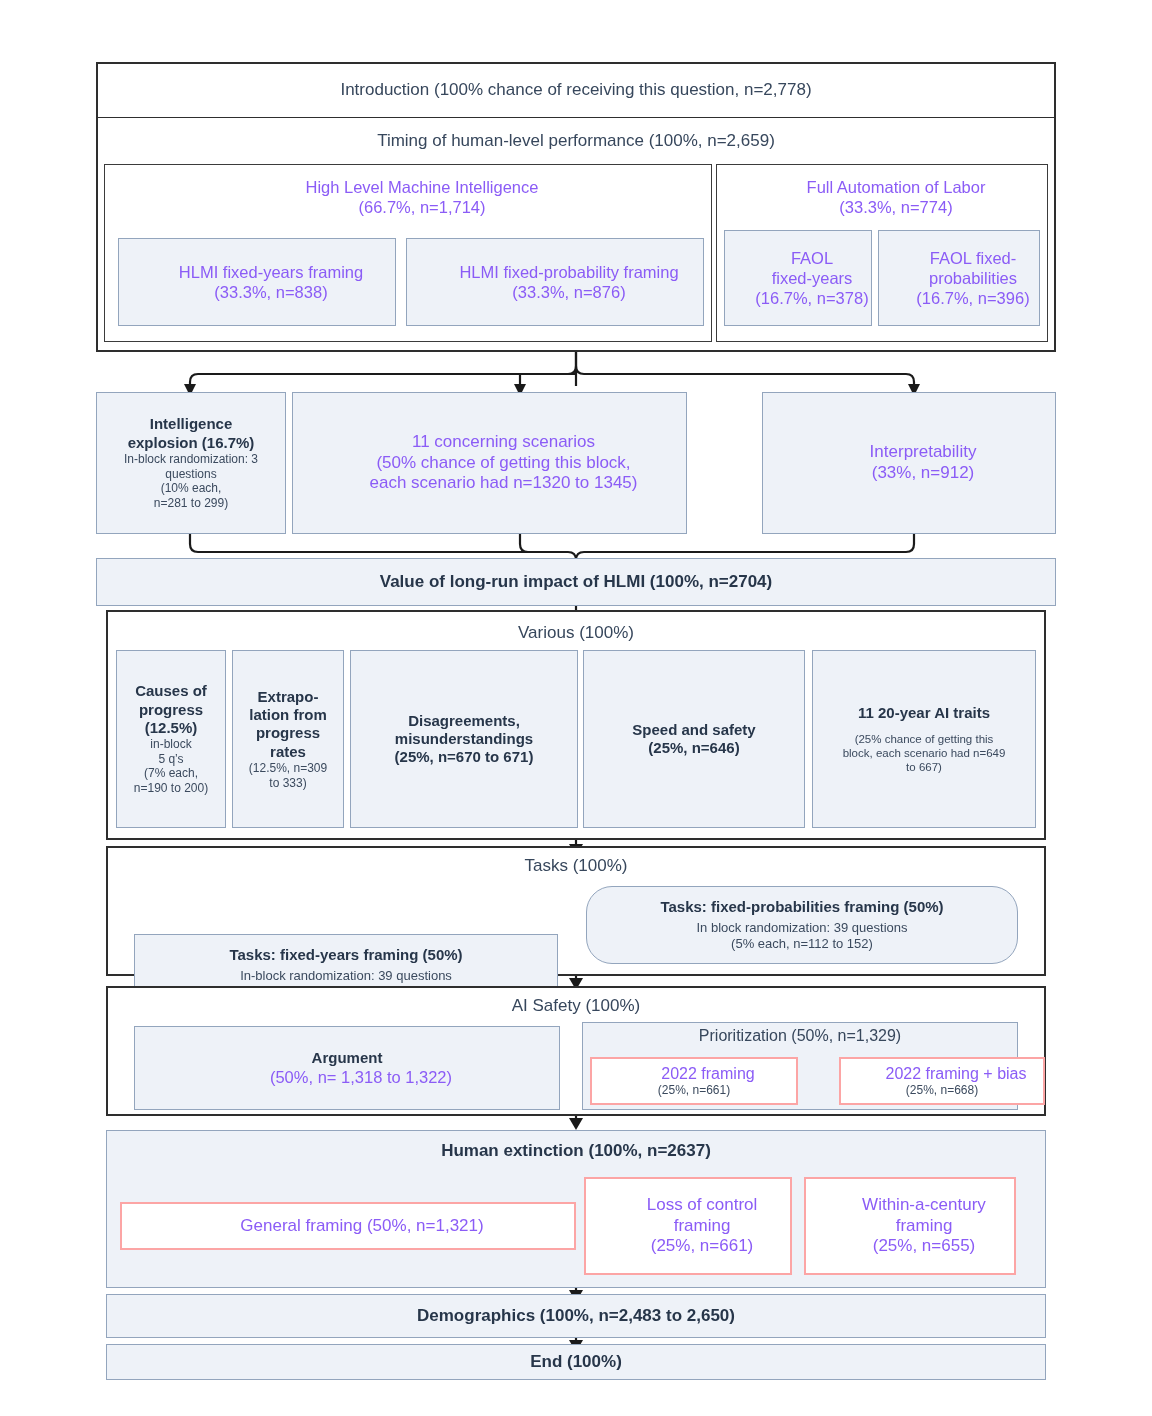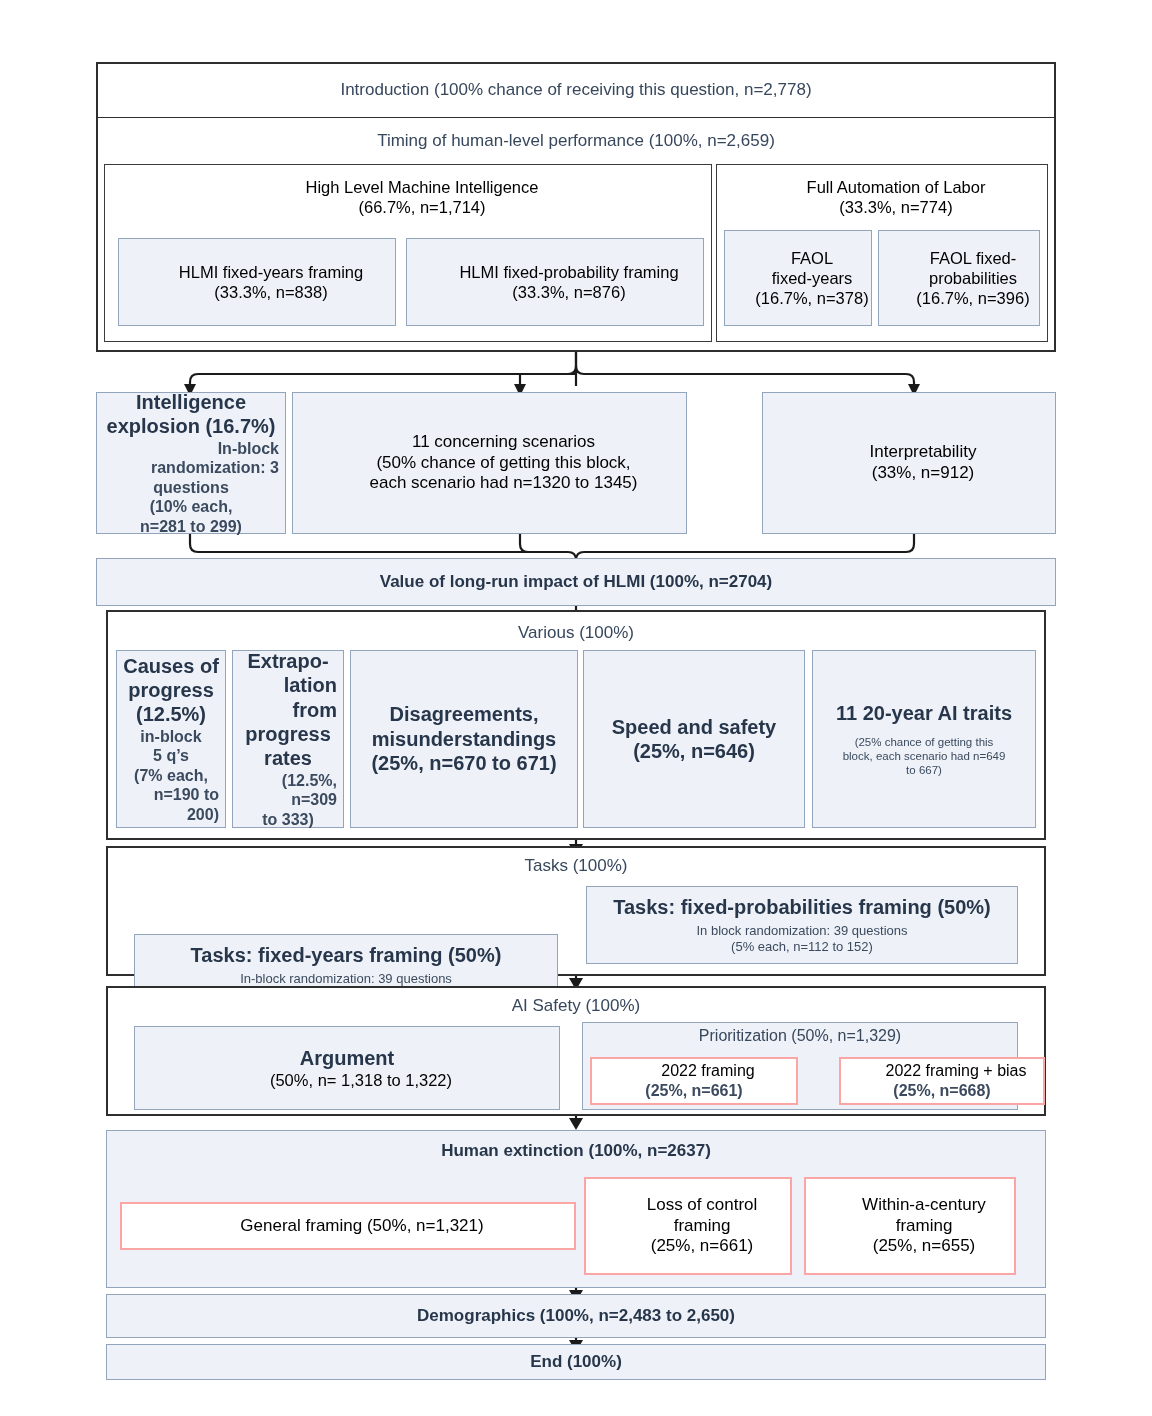--- a/index.html
+++ b/index.html
@@ -15,21 +15,21 @@
     background:#ffffff;
     overflow:hidden;
   }
   
   .bx{
     position:absolute;
     box-sizing:border-box;
     display:flex;
     flex-direction:column;
     align-items:center;
-    text-align:right;
+    text-align:left;
     line-height:1.22;
   }
   .blue{          
     background:#eef2f8;
     border:1px solid #93a5bd;
   }
   .white-black{   
     background:#ffffff;
     border:2px solid #fca5a5;
   }
@@ -40,24 +40,24 @@
   .outer{         
     background:#ffffff;
     border:2px solid #2e2e2e;
   }
   .blue-outer{    
     background:#eef2f8;
     border:1.5px solid #93a5bd;
   }
   .ctr{ justify-content:center; }
   .t-title{ font-size:17px; font-weight:400; color:#37475c; }
-  .t-head{ font-size:20px; font-weight:700; color:#27364a; }
-  .t-head-n{ font-size:16.5px; font-weight:400; color:#000000;padding-left:28px; }
+  .t-head{ font-size:15px; font-weight:700; color:#27364a; }
+  .t-head-n{ font-size:16.5px; font-weight:400; color:#8b5cf6;padding-left:28px; }
   .t-sub{ font-size:13px; font-weight:400; color:#3b4a5e; }
-  .t-small{ font-size:16px; font-weight:700; color:#3b4a5e; }
+  .t-small{ font-size:12px; font-weight:400; color:#3b4a5e; }
   .t-tiny{ font-size:11.5px; font-weight:400; color:#3b4a5e; }
   .pad{ padding:4px 6px; }
   .stack{ display:flex; flex-direction:column; align-items:center; justify-content:center; height:100%; width:100%; }
   svg.conn{ position:absolute; left:0; top:0; overflow:visible; pointer-events:none; }
 </style>
 </head>
 <body>
 
 <div id="page">
 
@@ -216,21 +216,21 @@
   </div>
   <div class="bx ctr" style="left:110px; top:850px; width:932px; height:32px;">
     <span class="t-title">Tasks (100%)</span>
   </div>
 
   <div class="bx blue ctr pad" style="left:134px; top:886px; width:424px; height:78px;margin-top:48px;">
     <span class="t-head" style="margin-bottom:3px;">Tasks: fixed-years framing (50%)</span>
     <span class="t-sub">In-block randomization: 39 questions</span>
     <span class="t-sub">(5% each, n=99 to 137)</span>
   </div>
-  <div class="bx blue ctr pad" style="left:586px; top:886px; width:432px; height:78px;">
+  <div class="bx blue ctr pad" style="left:586px; top:886px; width:432px; height:78px;border-radius:26px;">
     <span class="t-head" style="margin-bottom:3px;">Tasks: fixed-probabilities framing (50%)</span>
     <span class="t-sub">In block randomization: 39 questions</span>
     <span class="t-sub">(5% each, n=112 to 152)</span>
   </div>
 
   <div class="bx outer" style="left:106px; top:986px; width:940px; height:130px;">
   </div>
   <div class="bx ctr" style="left:110px; top:990px; width:932px; height:32px;">
     <span class="t-title">AI Safety (100%)</span>
   </div>

